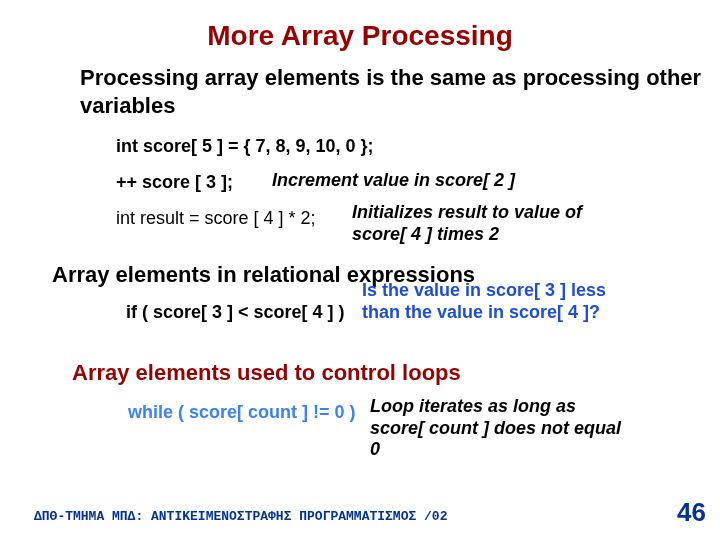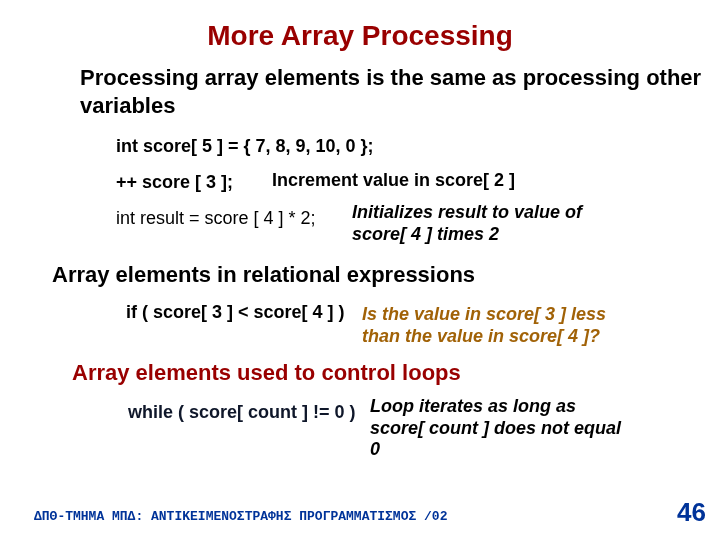--- a/index.html
+++ b/index.html
@@ -54,20 +54,21 @@
     font-size: 18px;
     font-weight: bold;
     color: #000;
   }
   .inc-note {
     position: absolute;
     top: 170px;
     left: 272px;
     font-size: 18px;
     font-weight: bold;
+    font-style: italic;
     color: #000;
   }
   .res-code {
     position: absolute;
     top: 208px;
     left: 116px;
     font-size: 18px;
     font-weight: normal;
     color: #000;
   }
@@ -93,45 +94,44 @@
   .if-code {
     position: absolute;
     top: 302px;
     left: 126px;
     font-size: 18px;
     font-weight: bold;
     color: #000;
   }
   .if-note {
     position: absolute;
-    top: 304px;
+    top: 280px;
     left: 362px;
     width: 280px;
     font-size: 18px;
     font-weight: bold;
-    font-style: italic;
-    color: #a16207;
+    color: #1d4ed8;
     line-height: 1.2;
   }
   .sub3 {
     position: absolute;
     top: 360px;
     left: 62px;
     font-size: 22px;
     font-weight: bold;
     color: #990000;
     margin-left: 10px;
   }
   .while-code {
     position: absolute;
     top: 402px;
     left: 128px;
     font-size: 18px;
     font-weight: bold;
-    color: #0f172a;
+    color: #3b82f6;
   }
   .while-note {
     position: absolute;
     top: 396px;
     left: 370px;
     width: 260px;
     font-size: 18px;
     font-weight: bold;
     font-style: italic;
     color: #000;

